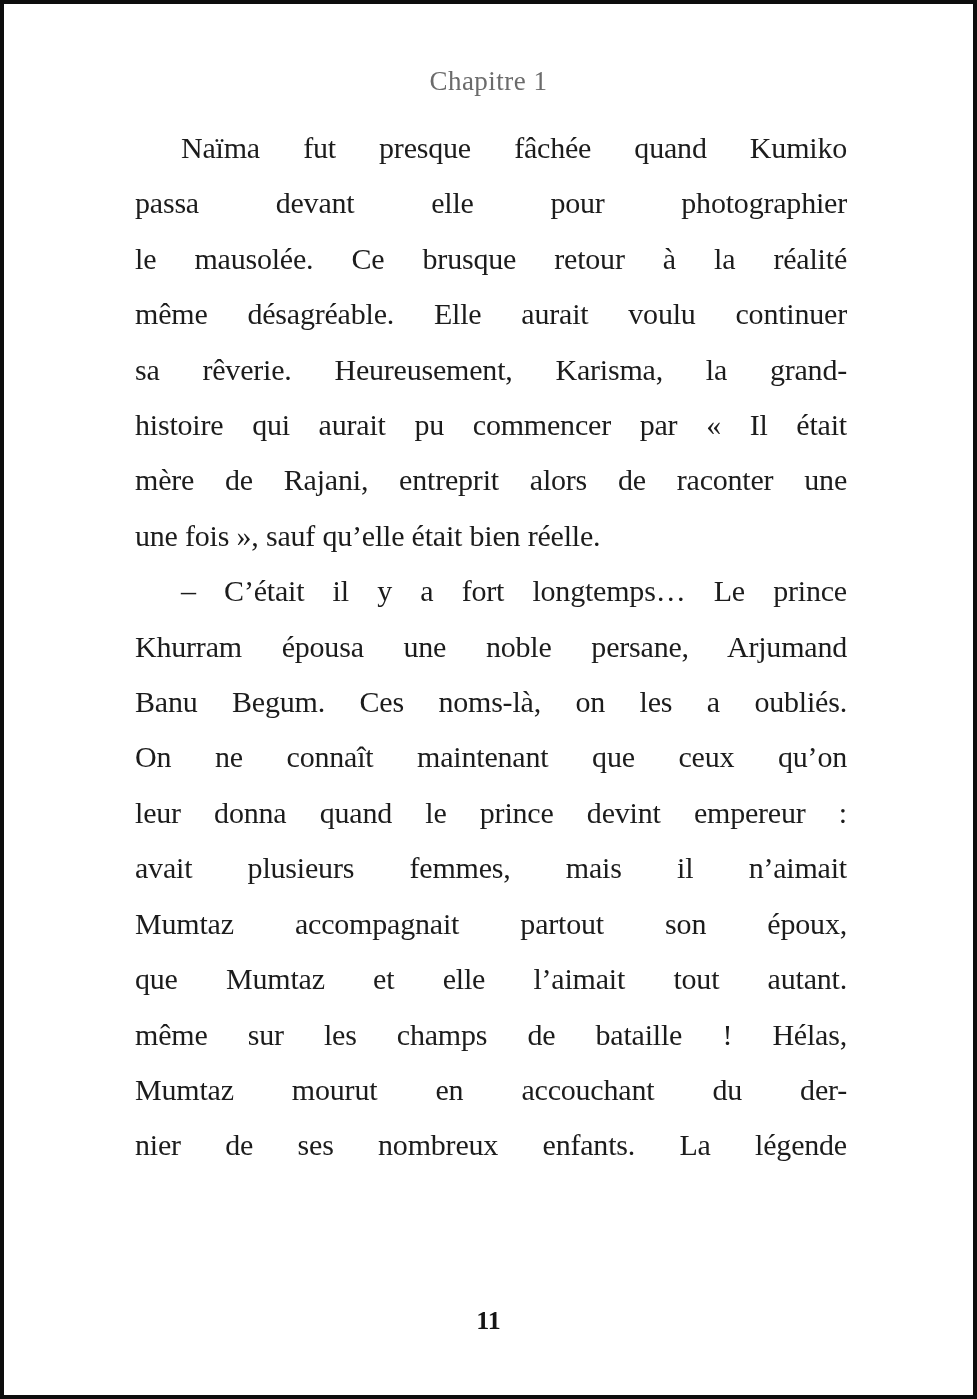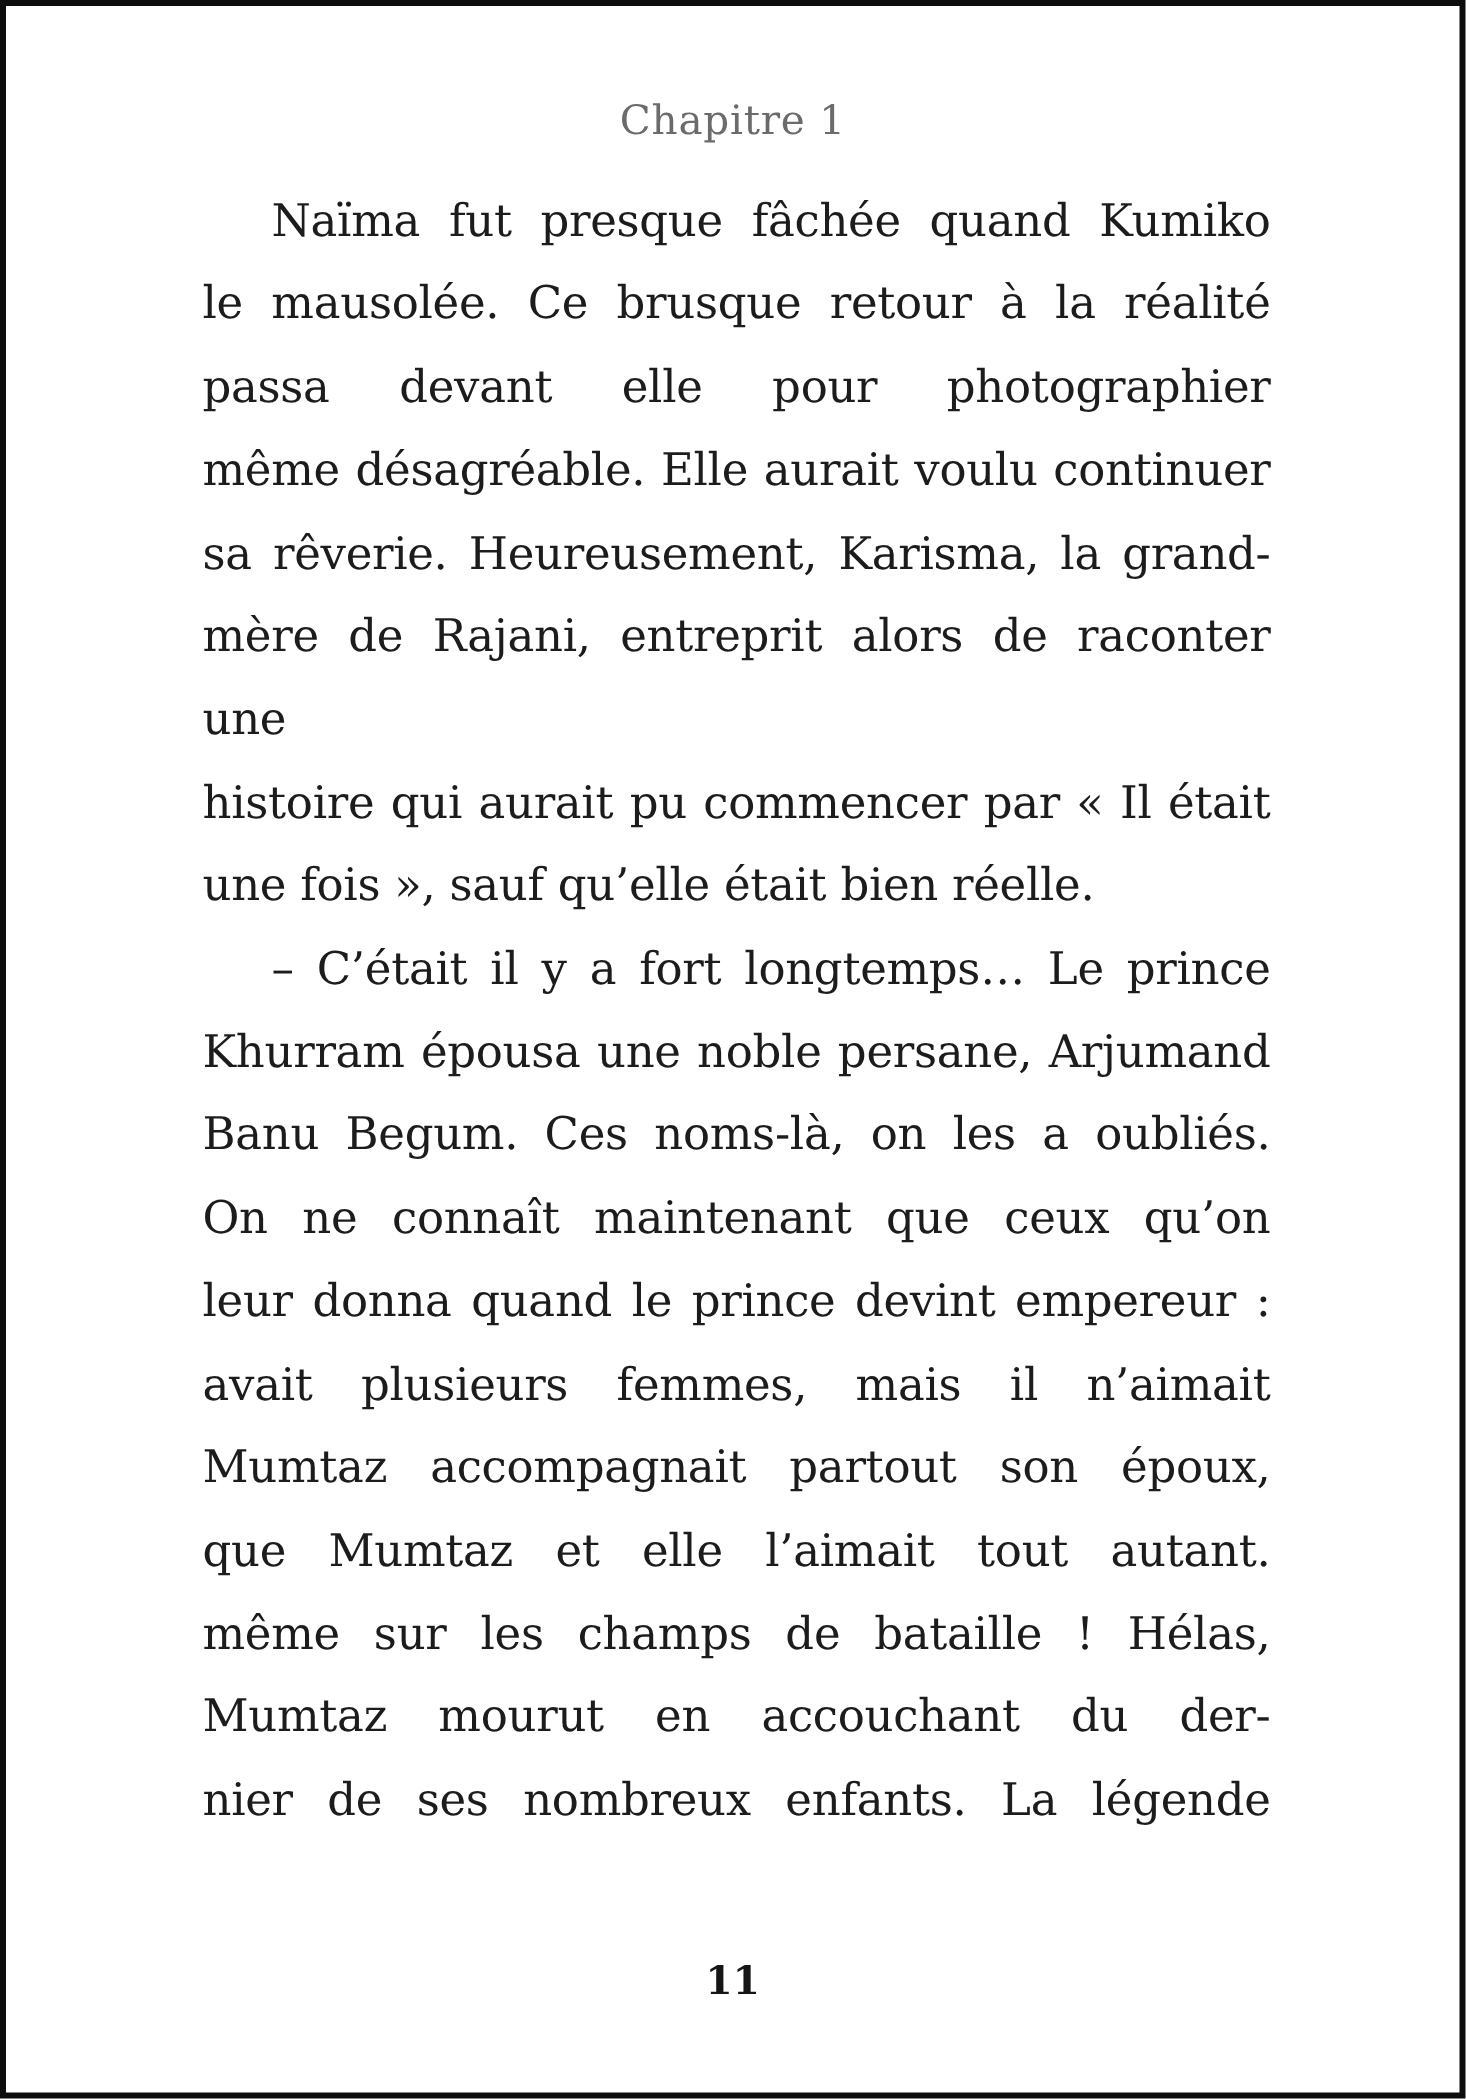--- a/index.html
+++ b/index.html
@@ -13,20 +13,21 @@
     background: #ffffff;
     font-family: "DejaVu Serif", serif;
     overflow: hidden;
   }
   .page {
     position: absolute;
     inset: 0;
     box-sizing: border-box;
     border: 4px solid #0d0d0d;
     background: #ffffff;
+    font-family: Liberation Serif, serif;
   }
   .chapter {
     position: absolute;
     top: 61px;
     left: 0;
     right: 0;
     text-align: center;
     font-size: 27px;
     line-height: 32px;
     font-weight: 400;
@@ -67,26 +68,26 @@
   }
 </style>
 </head>
 <body>
 
 <div class="page">
   <div class="chapter">Chapitre 1</div>
 
   <div class="body-text" id="body-text">
       <div class="line indent">Naïma fut presque fâchée quand Kumiko</div>
+      <div class="line">passa devant elle pour photographier</div>
       <div class="line">le mausolée. Ce brusque retour à la réalité</div>
-      <div class="line">passa devant elle pour photographier</div>
       <div class="line">même désagréable. Elle aurait voulu continuer</div>
       <div class="line">sa rêverie. Heureusement, Karisma, la grand-</div>
+      <div class="line">histoire qui aurait pu commencer par « Il était</div>
       <div class="line">mère de Rajani, entreprit alors de raconter une</div>
-      <div class="line">histoire qui aurait pu commencer par « Il était</div>
       <div class="line flush">une fois », sauf qu’elle était bien réelle.</div>
       <div class="line indent">– C’était il y a fort longtemps… Le prince</div>
       <div class="line">Khurram épousa une noble persane, Arjumand</div>
       <div class="line">Banu Begum. Ces noms-là, on les a oubliés.</div>
       <div class="line">On ne connaît maintenant que ceux qu’on</div>
       <div class="line">leur donna quand le prince devint empereur :</div>
       <div class="line">avait plusieurs femmes, mais il n’aimait</div>
       <div class="line">Mumtaz accompagnait partout son époux,</div>
       <div class="line">que Mumtaz et elle l’aimait tout autant.</div>
       <div class="line">même sur les champs de bataille ! Hélas,</div>

